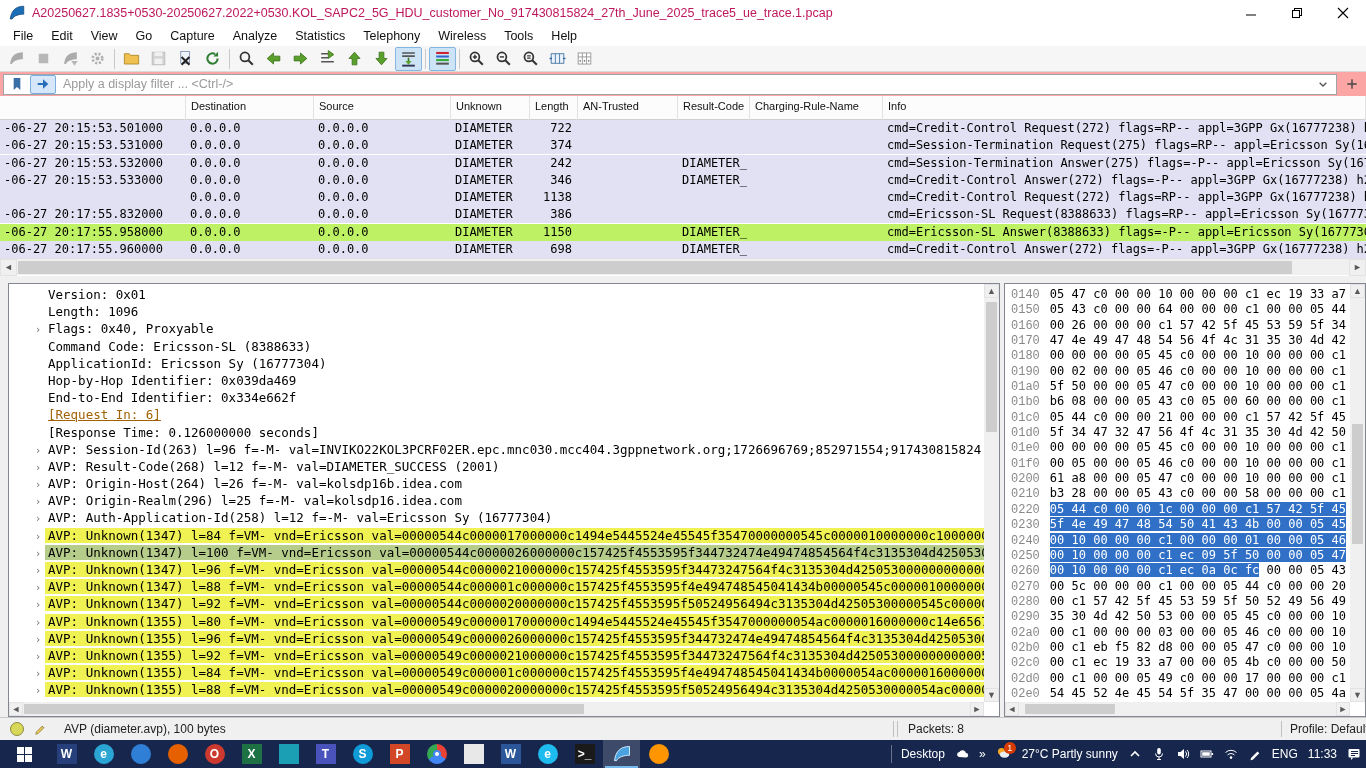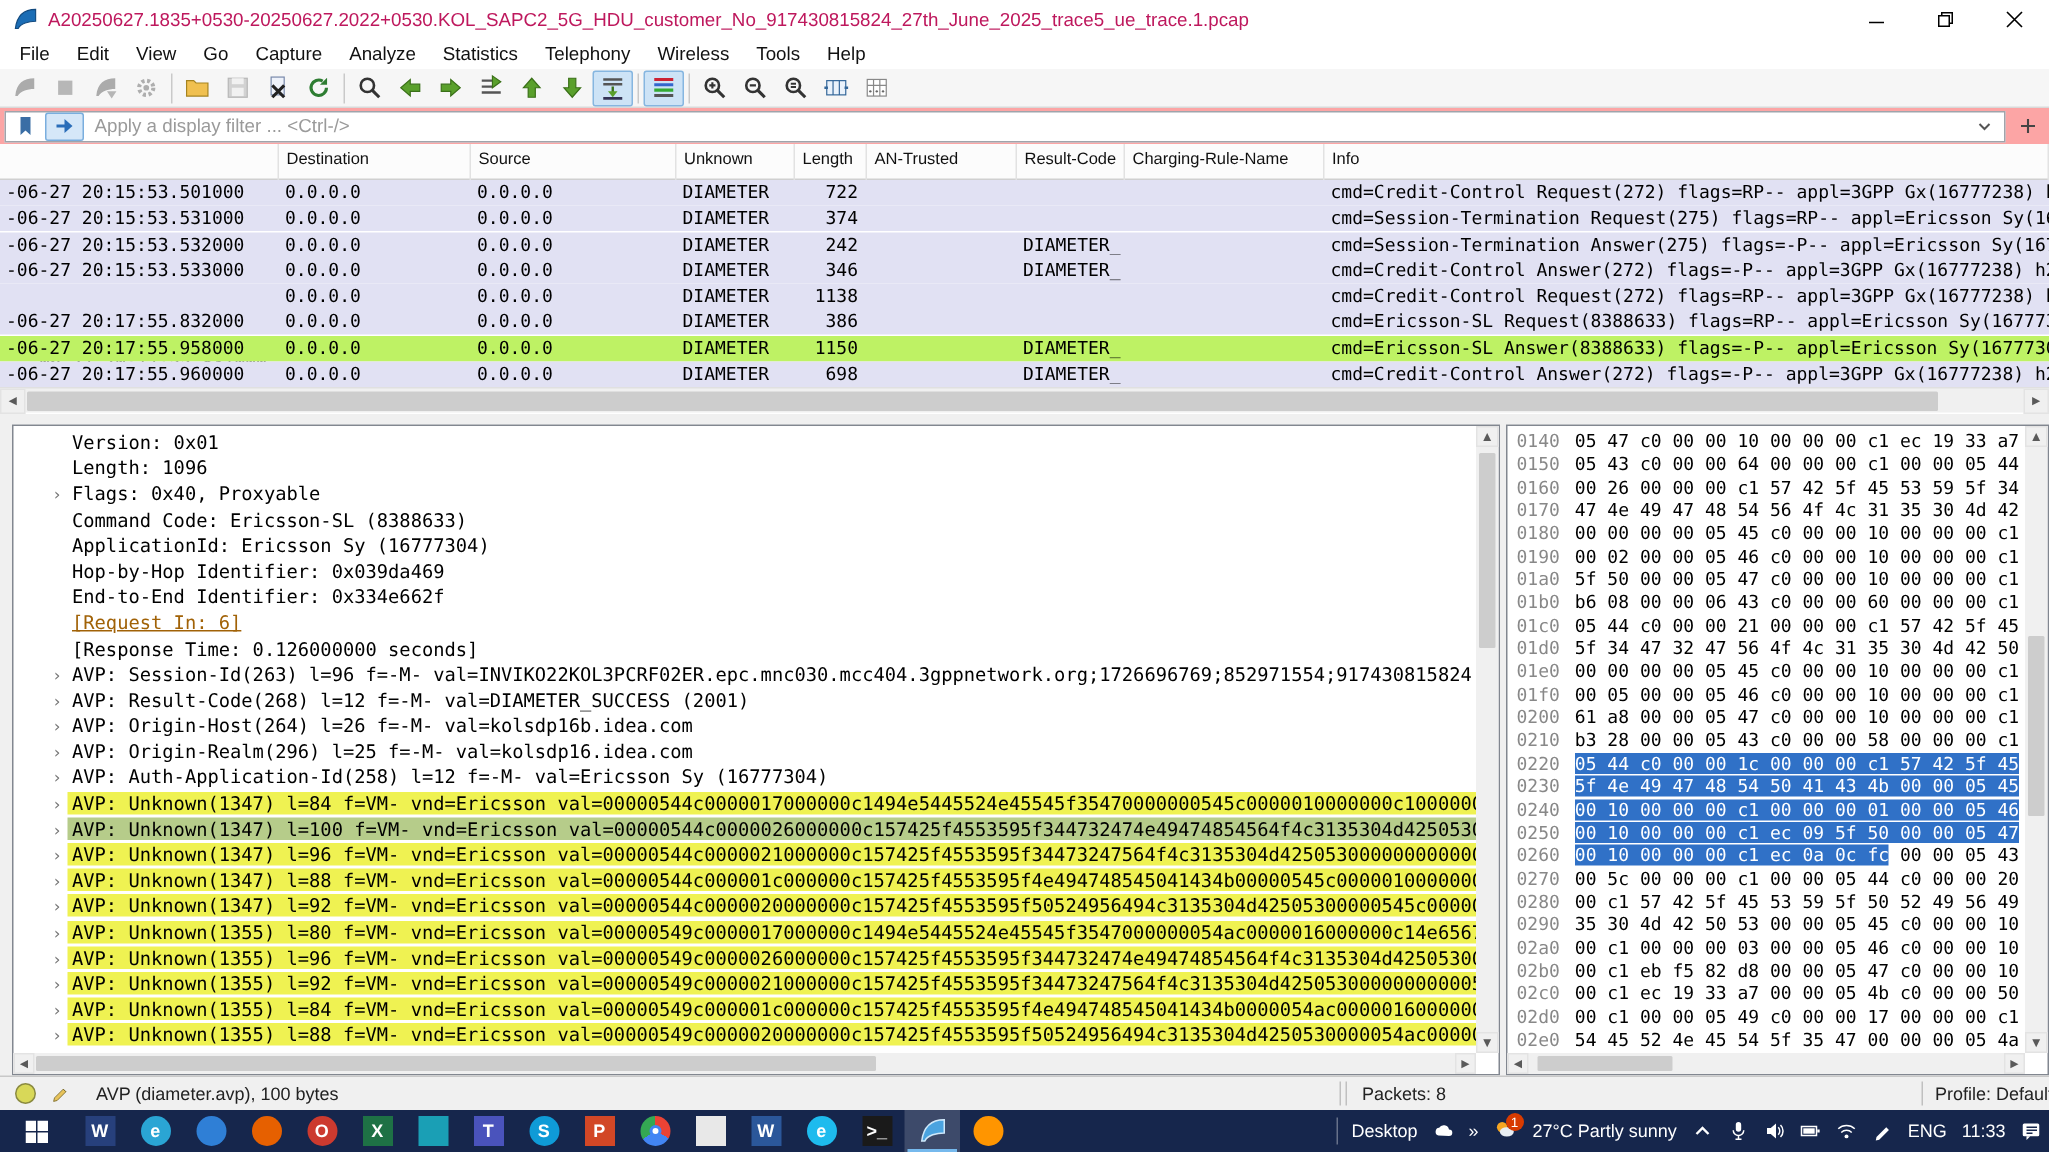--- a/index.html
+++ b/index.html
@@ -69,21 +69,21 @@
   .dline .dtxt { padding:0 3px; }
   .dline.hl-yellow .dtxt { background:#eff252; }
   .dline.hl-selected .dtxt { background:#b6cc8a; }
   .dline.link .dtxt { color:#a16207; text-decoration:underline; }
   .dindent { display:inline-block; width:22px; }
 
   .hexpane { position:absolute; left:1004px; top:283px; width:362px; height:434px; background:#fff;
              border:1px solid #828790; }
   .hlines { position:absolute; left:0; top:0; width:345px; height:418px; overflow:hidden; padding-top:3px; }
   .hline { height:15.35px; white-space:nowrap; font-family:"DejaVu Sans Mono", monospace; font-size:12px; }
-  .hline .off { color:#888; padding:0 10px 0 6px; }
+  .hline .off { color:#888; padding:0 10px 0 6px;font-family:Liberation Mono, monospace; }
   .hline .sel { background:#3071c7; color:#fff; }
 
   
   .statusbar { position:absolute; left:0; top:717px; width:1366px; height:23px; background:#f0f0f0;
                border-top:1px solid #c8c8c8; font-size:12px; color:#222; }
   .sb-item { position:absolute; top:4px; white-space:nowrap; }
   .expert-dot { position:absolute; left:10px; top:4px; width:14px; height:14px; border-radius:50%;
                 background:#d8d858; border:1px solid #8a8a40; }
   .sb-sep { position:absolute; top:3px; width:1px; height:16px; background:#c0c0c0; }
 
@@ -447,21 +447,21 @@
 
   <div class="hexpane">
     <div class="hlines" id="hlines">
         <div class="hline"><span class="off">0140</span><span>05 47 c0 00 00 10 00 00  00 c1 ec 19 33 a7</span></div>
         <div class="hline"><span class="off">0150</span><span>05 43 c0 00 00 64 00 00  00 c1 00 00 05 44</span></div>
         <div class="hline"><span class="off">0160</span><span>00 26 00 00 00 c1 57 42  5f 45 53 59 5f 34</span></div>
         <div class="hline"><span class="off">0170</span><span>47 4e 49 47 48 54 56 4f  4c 31 35 30 4d 42</span></div>
         <div class="hline"><span class="off">0180</span><span>00 00 00 00 05 45 c0 00  00 10 00 00 00 c1</span></div>
         <div class="hline"><span class="off">0190</span><span>00 02 00 00 05 46 c0 00  00 10 00 00 00 c1</span></div>
         <div class="hline"><span class="off">01a0</span><span>5f 50 00 00 05 47 c0 00  00 10 00 00 00 c1</span></div>
-        <div class="hline"><span class="off">01b0</span><span>b6 08 00 00 06 43 c0 00  00 60 00 00 00 c1</span></div>
+        <div class="hline"><span class="off">01b0</span><span>b6 08 00 00 05 43 c0 05  00 60 00 00 00 c1</span></div>
         <div class="hline"><span class="off">01c0</span><span>05 44 c0 00 00 21 00 00  00 c1 57 42 5f 45</span></div>
         <div class="hline"><span class="off">01d0</span><span>5f 34 47 32 47 56 4f 4c  31 35 30 4d 42 50</span></div>
         <div class="hline"><span class="off">01e0</span><span>00 00 00 00 05 45 c0 00  00 10 00 00 00 c1</span></div>
         <div class="hline"><span class="off">01f0</span><span>00 05 00 00 05 46 c0 00  00 10 00 00 00 c1</span></div>
         <div class="hline"><span class="off">0200</span><span>61 a8 00 00 05 47 c0 00  00 10 00 00 00 c1</span></div>
         <div class="hline"><span class="off">0210</span><span>b3 28 00 00 05 43 c0 00  00 58 00 00 00 c1</span></div>
         <div class="hline"><span class="off">0220</span><span class="sel">05 44 c0 00 00 1c 00 00  00 c1 57 42 5f 45</span><span></span></div>
         <div class="hline"><span class="off">0230</span><span class="sel">5f 4e 49 47 48 54 50 41  43 4b 00 00 05 45</span><span></span></div>
         <div class="hline"><span class="off">0240</span><span class="sel">00 10 00 00 00 c1 00 00  00 01 00 00 05 46</span><span></span></div>
         <div class="hline"><span class="off">0250</span><span class="sel">00 10 00 00 00 c1 ec 09  5f 50 00 00 05 47</span><span></span></div>

